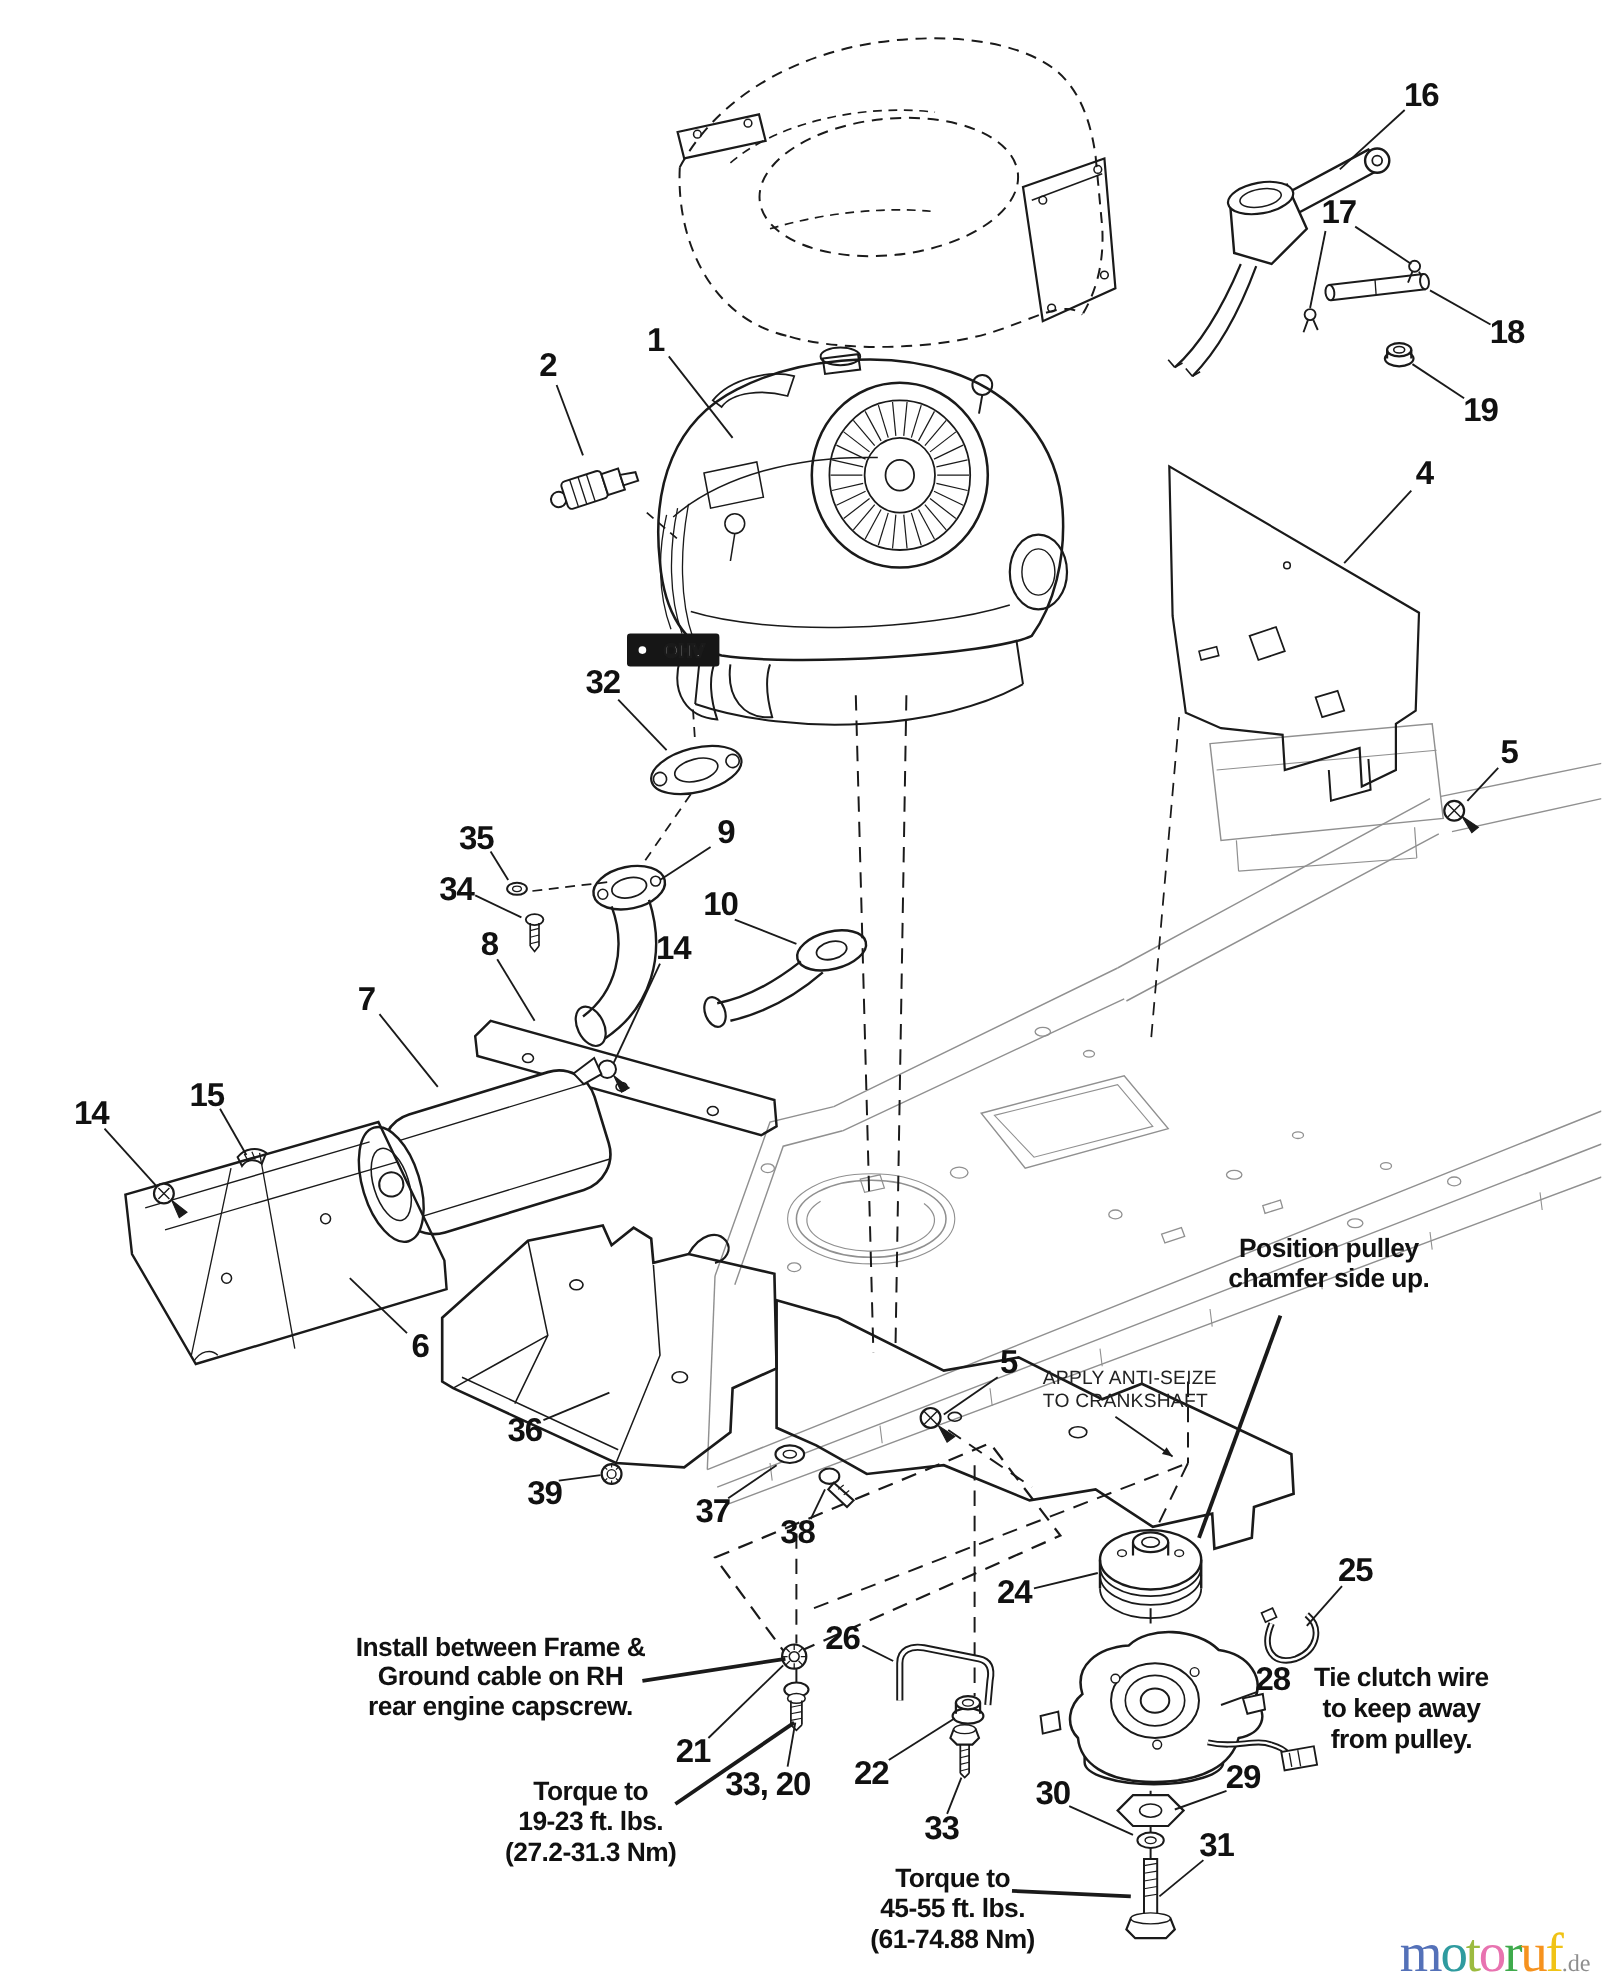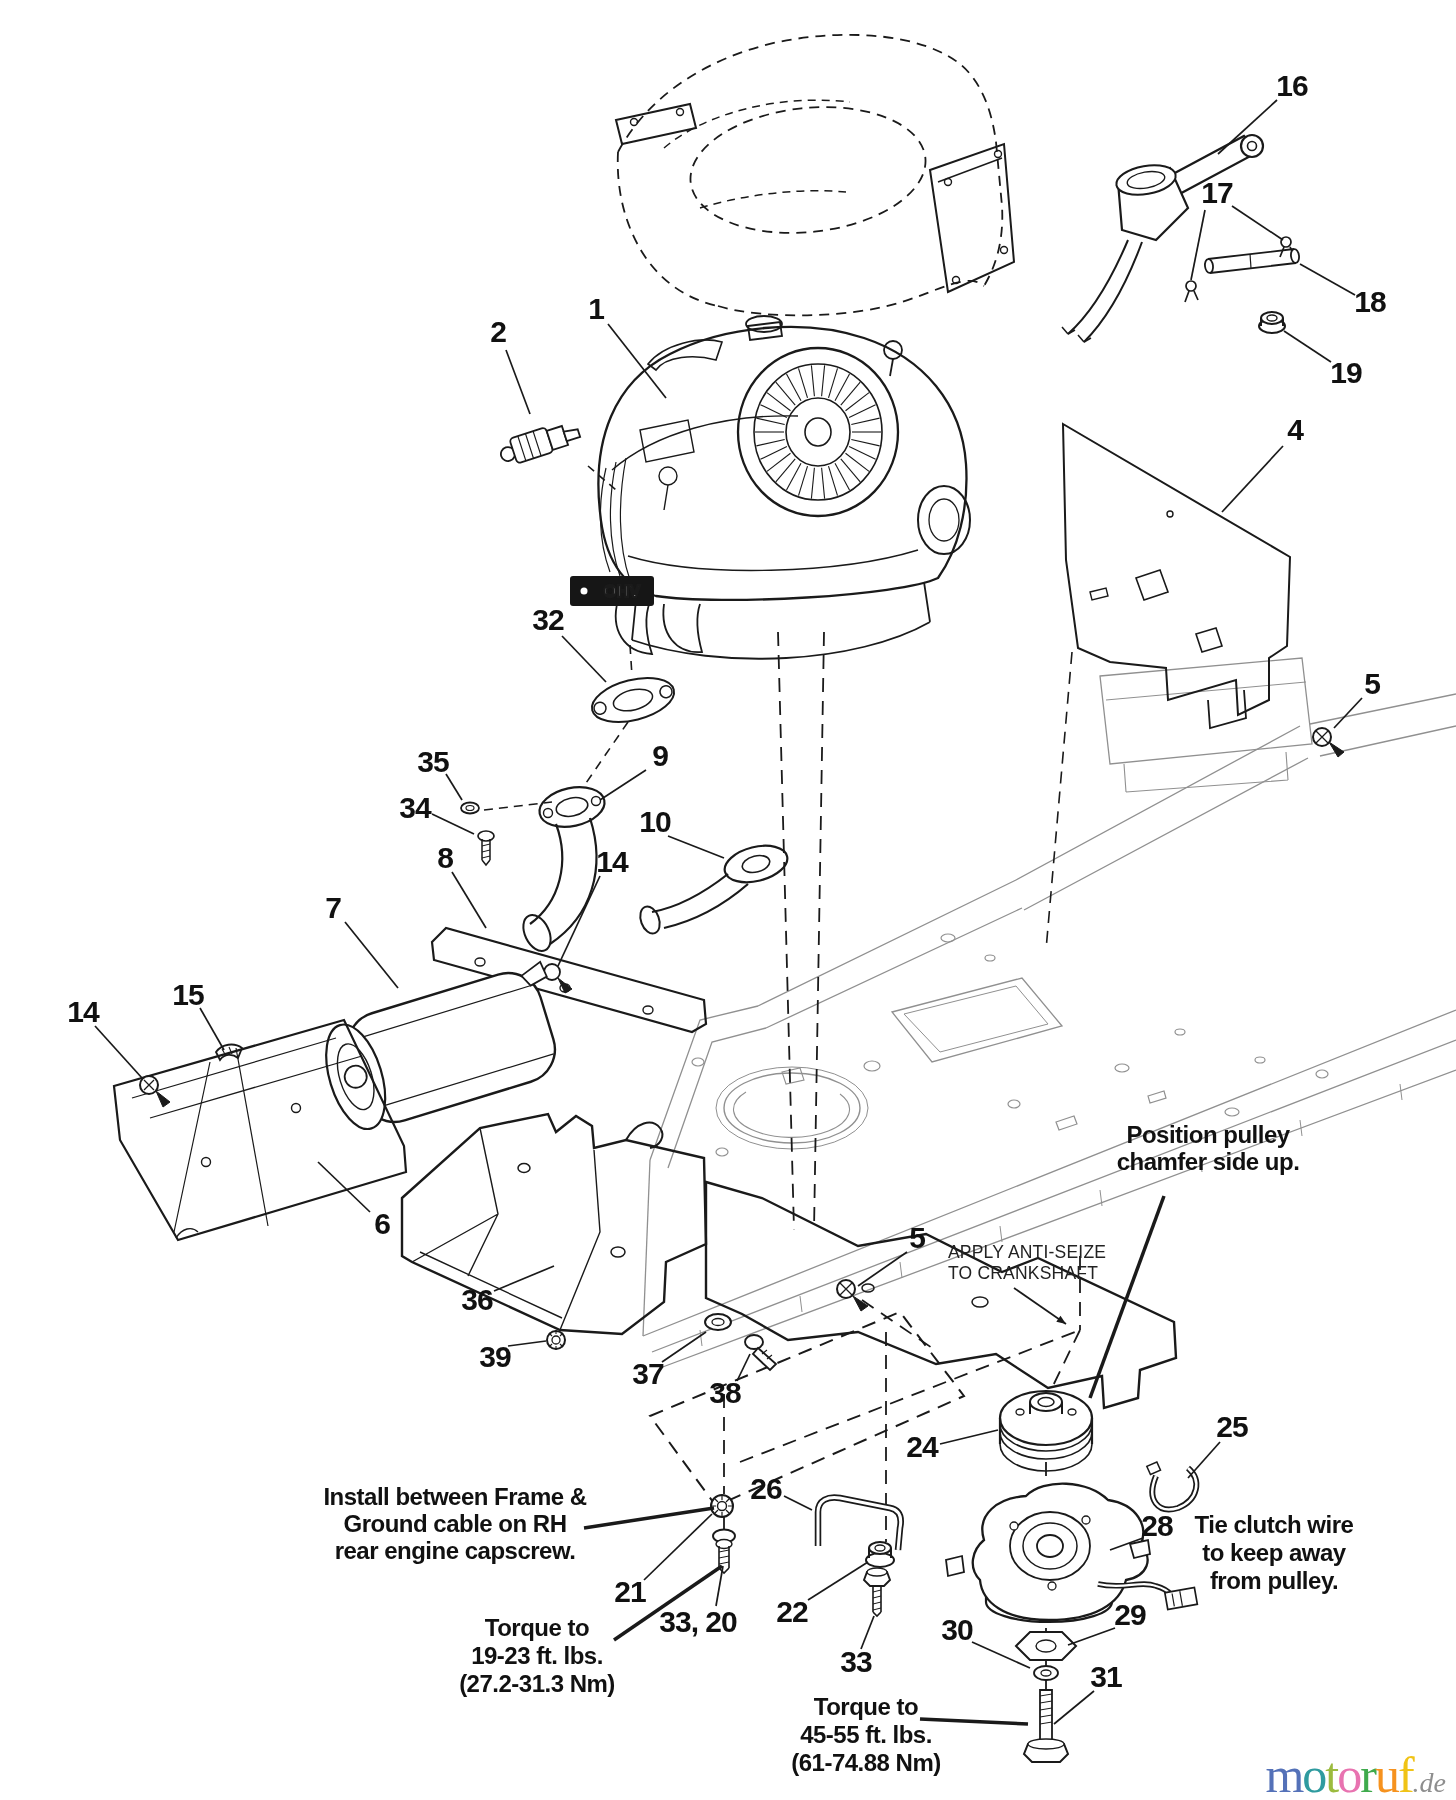--- a/index.html
+++ b/index.html
@@ -7,21 +7,21 @@
          font-family:"Liberation Sans",sans-serif;}
   svg{position:absolute;left:0;top:0;}
   .plabel{font-family:"Liberation Sans",sans-serif;font-weight:700;font-size:30px;
           letter-spacing:-1px;fill:#111;}
   .anno-bold{font-family:"Liberation Sans",sans-serif;font-weight:700;fill:#111;letter-spacing:-0.5px;}
   .anno-reg{font-family:"Liberation Sans",sans-serif;font-weight:400;fill:#222;letter-spacing:0.2px;}
   .badge-text{font-family:"Liberation Sans",sans-serif;font-weight:700;font-size:17px;fill:#ffffff;}
   .wm{position:absolute;right:10px;bottom:0px;font-family:"Liberation Serif",serif;
       font-size:50px;letter-spacing:-2px;line-height:1;}
   .wm span{display:inline-block;}
-  .wm .wm-suffix{font-size:28px;letter-spacing:0;vertical-align:baseline;font-style:italic;}
+  .wm .wm-suffix{font-size:22px;letter-spacing:0;vertical-align:baseline;}
 </style>
 </head>
 <body>
 
 <div class="stage">
 <svg id="art" width="1456" height="1800" viewBox="0 0 1456 1800">
 
   <g stroke="#909090" fill="none" stroke-width="1.3">
     <path d="M1100,676 L1302,658 L1312,744 L1110,764 Z"></path>
     <path d="M1106,700 L1306,682" stroke-width="1"></path>

